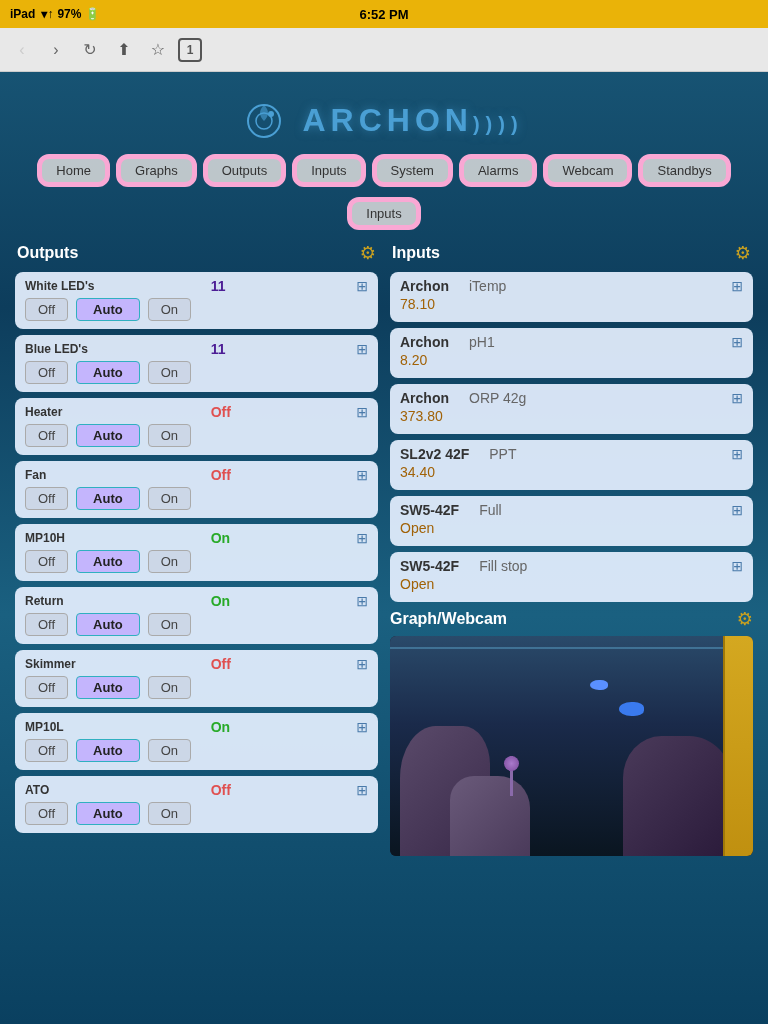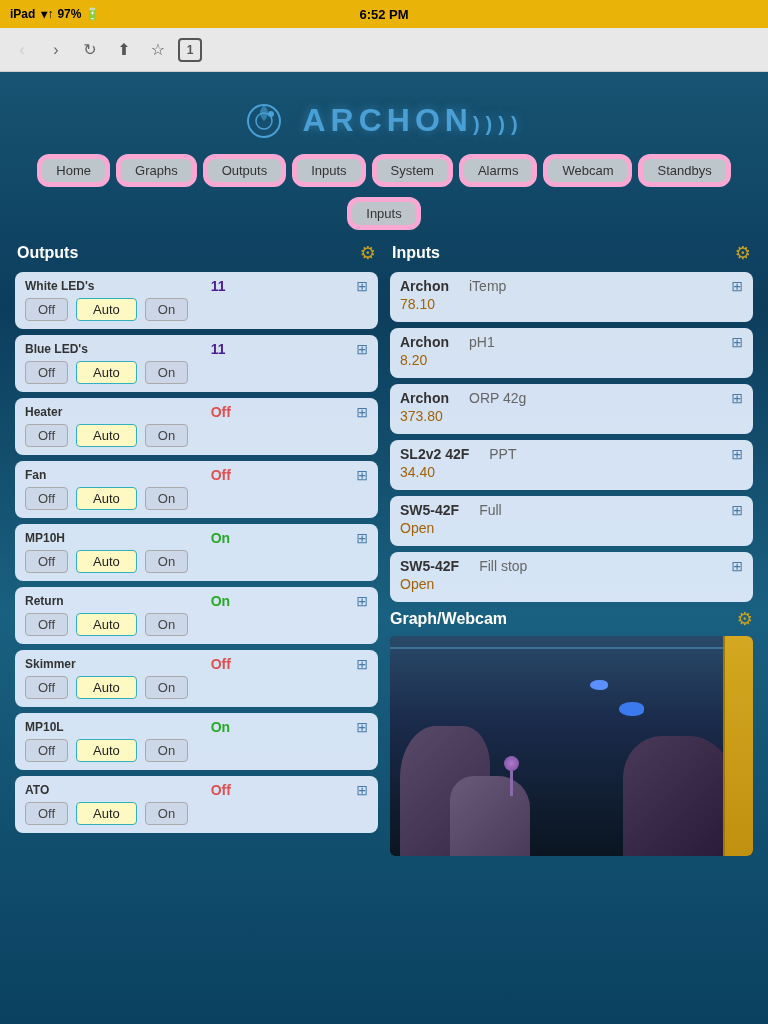--- a/index.html
+++ b/index.html
@@ -182,28 +182,28 @@
     .ctrl-btn {
       background: rgba(200,210,225,0.7);
       border: 1px solid #aaa;
       border-radius: 4px;
       padding: 3px 12px;
       font-size: 13px;
       cursor: pointer;
       color: #444;
     }
     .ctrl-btn-auto {
-      background: #fef9c3;
+      background: #c4b5fd;
       border: 1px solid #30b0c0;
       border-radius: 4px;
       padding: 3px 16px;
       font-size: 13px;
       cursor: pointer;
       color: #222;
-      font-weight: normal;
+      font-weight: bold;
     }
 
     
     .input-card {
       background: rgba(230,240,255,0.92);
       border-radius: 8px;
       margin-bottom: 6px;
       padding: 6px 10px 8px;
     }
     .input-row1 {

